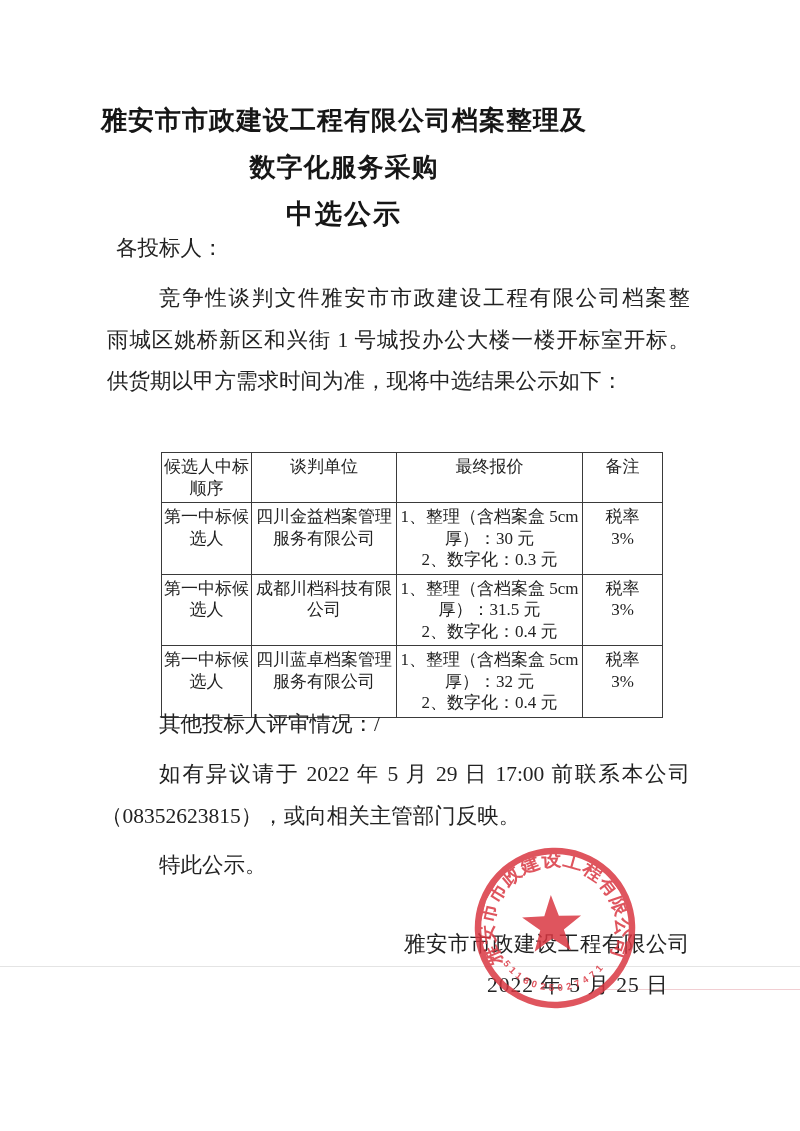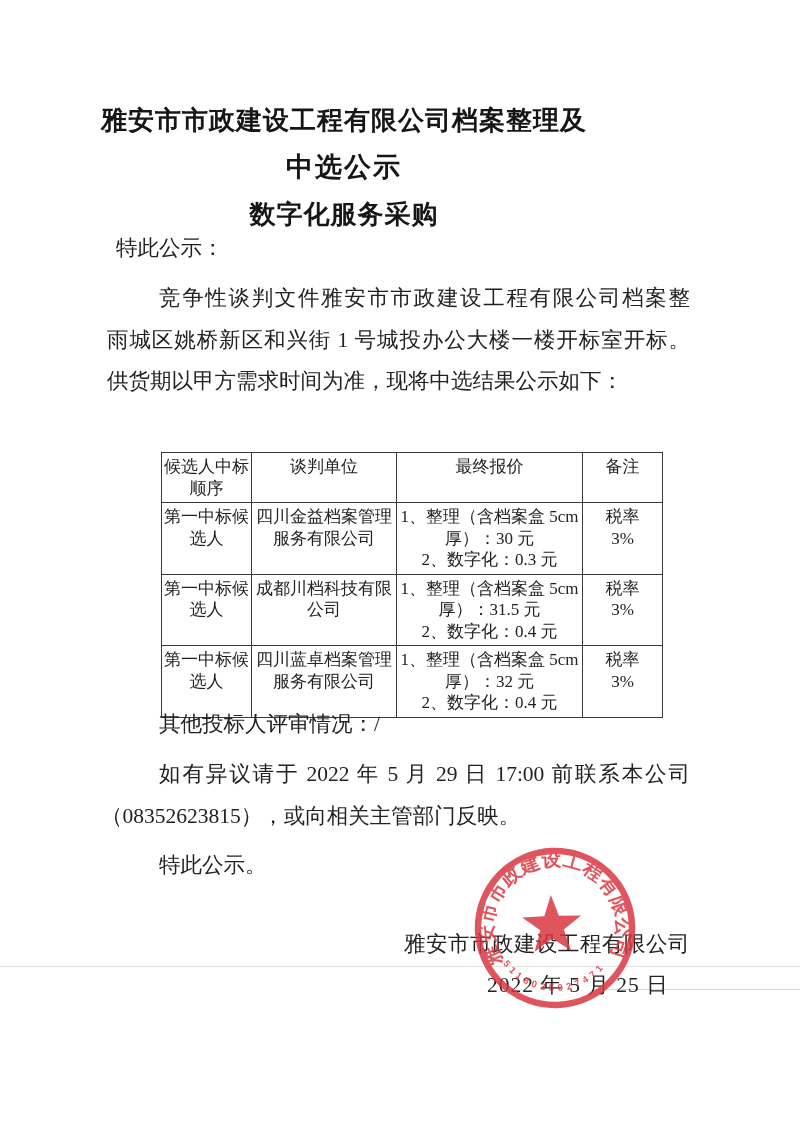--- a/index.html
+++ b/index.html
@@ -48,26 +48,26 @@
     transform:rotate(-2deg);}
   .stamp text{font-family:"Liberation Sans","DejaVu Sans",sans-serif;font-weight:bold;}
 </style>
 </head>
 <body>
 
 <div class="page">
 
   <div class="title-block">
     <div class="title-line">雅安市市政建设工程有限公司档案整理及</div>
+    <div class="title-line">数字化服务采购</div>
     <div class="title-line sub">中选公示</div>
-    <div class="title-line">数字化服务采购</div>
   </div>
 
   <div class="body-block">
-    <div class="bodyline ind-sm">特此公示：</div>
+    <div class="bodyline ind-sm">各投标人：</div>
     <div class="bodyline stretch ind">竞争性谈判文件雅安市市政建设工程有限公司档案整</div>
     <div class="bodyline stretch">雨城区姚桥新区和兴街 1 号城投办公大楼一楼开标室开标。</div>
     <div class="bodyline wrapok">供货期以甲方需求时间为准，现将中选结果公示如下：</div>
   </div>
 
   <table class="doc-table">
     <colgroup>
       <col style="width:90px">
         <col style="width:145px">
         <col style="width:186px">

